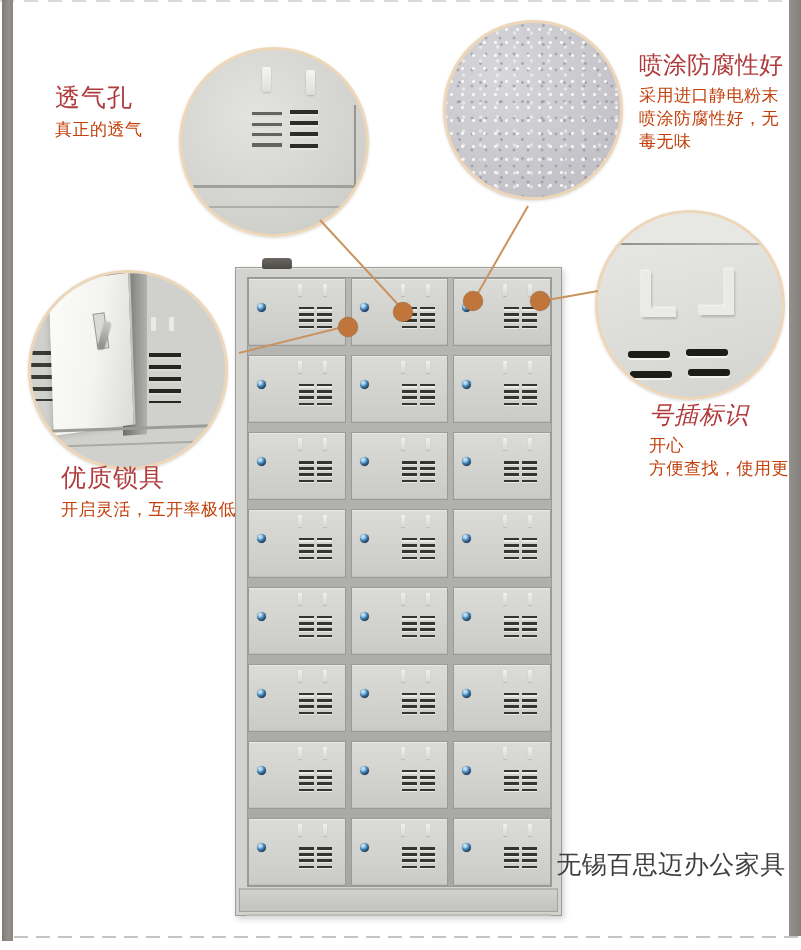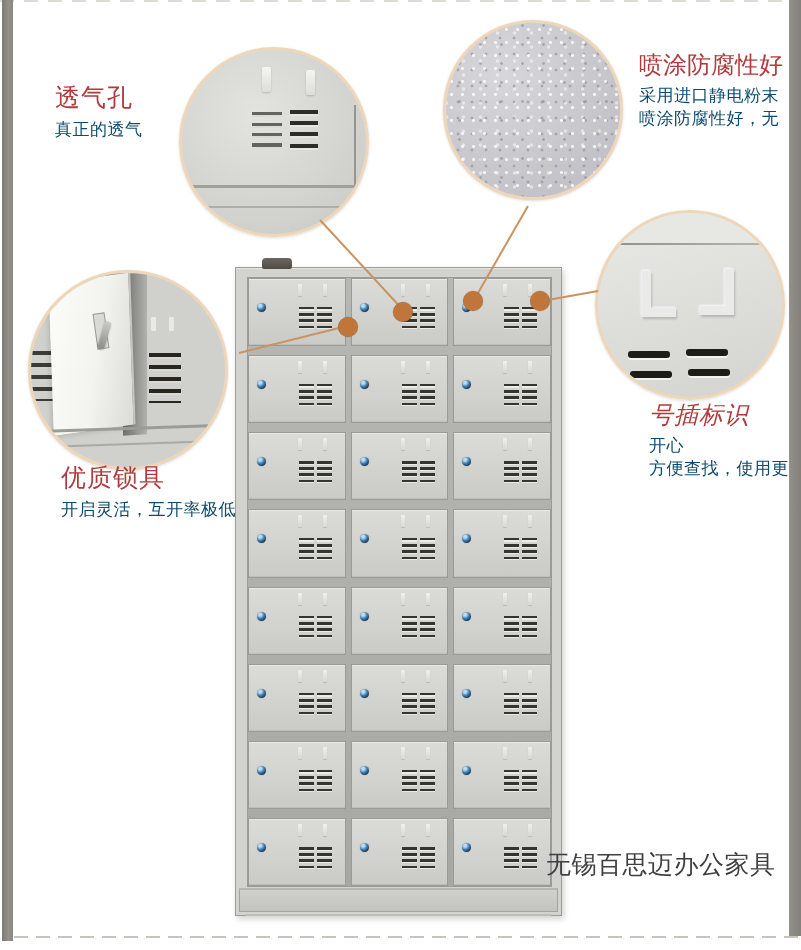--- a/index.html
+++ b/index.html
@@ -16,32 +16,32 @@
     background:linear-gradient(90deg,#7e7a75,#94908b 60%,#8a8681);}
   .strip-right{left:789px;top:0;width:12px;height:936px;
     background:linear-gradient(90deg,#94908b,#837f7a);}
   .dash-top{left:0;top:0;width:801px;height:2px;
     background:repeating-linear-gradient(90deg,#ddd9d5 0 14px,transparent 14px 24px);}
   .dash-bottom{left:14px;top:936px;width:787px;height:2px;
     background:repeating-linear-gradient(90deg,#c7c3bf 0 14px,transparent 14px 22px);}
 
   
   .callout .title{color:#b03a3c;font-size:25px;letter-spacing:1px;line-height:1.1;}
-  .callout .line{color:#0c4a6e;font-size:17px;line-height:23px;letter-spacing:.5px;}
+  .callout .line{color:#c2410c;font-size:17px;line-height:23px;letter-spacing:.5px;}
   .callout .title{margin-bottom:6px;}
   .co-vent{left:55px;top:84px;width:200px;}
   .co-coating{left:639px;top:52px;width:152px;}
   .co-coating .title{font-size:24px;letter-spacing:0;}
   .co-lock{left:61px;top:464px;width:240px;}
   .co-label{left:649px;top:402px;width:145px;}
   .co-label .title{font-size:24px;font-style:italic;}
 
   
   .watermark{left:546px;top:850px;width:250px;color:#3f3f3f;
-    font-family:"DejaVu Serif", serif;}
+    font-family:"DejaVu Serif", serif;text-align:center;}
   .watermark .wm-company{font-size:25px;line-height:30px;letter-spacing:0.5px;}
   .watermark .wm-site{font-size:23px;line-height:26px;letter-spacing:0.5px;}
 
   
   .bubble{border:3px solid #eed6b8;border-radius:50%;overflow:hidden;
     box-shadow:0 1px 3px rgba(0,0,0,.15);box-sizing:border-box;}
   .b-vent{left:179px;top:47px;width:190px;height:190px;
     background:radial-gradient(circle at 40% 35%, #e3e4e0, #d0d1cd 70%, #c5c6c2);}
   .b-coating{left:443px;top:20px;width:180px;height:180px;
     background-color:#c9c9cd;
@@ -469,20 +469,21 @@
 
 <div class="abs callout co-vent">
   <div class="title">透气孔</div>
   <div class="line">真正的透气</div>
 </div>
 
 <div class="abs callout co-coating">
   <div class="title">喷涂防腐性好</div>
   <div class="line">采用进口静电粉末</div>
   <div class="line">喷涂防腐性好，无</div>
+  <div class="line">毒无味</div>
 </div>
 
 <div class="abs callout co-lock">
   <div class="title">优质锁具</div>
   <div class="line">开启灵活，互开率极低</div>
 </div>
 
 <div class="abs callout co-label">
   <div class="title">号插标识</div>
   <div class="line">开心</div>

